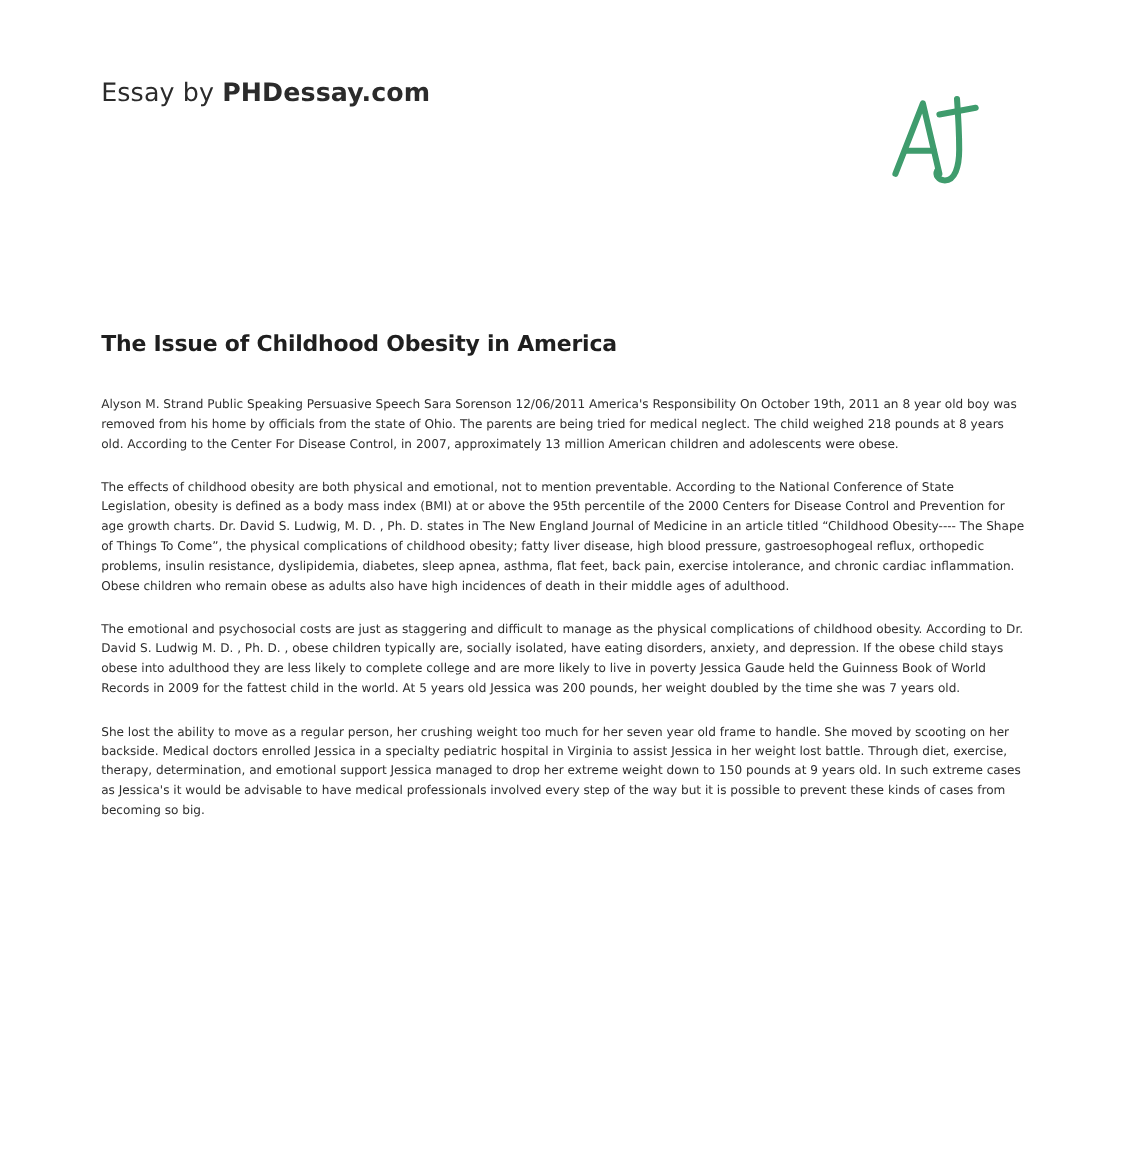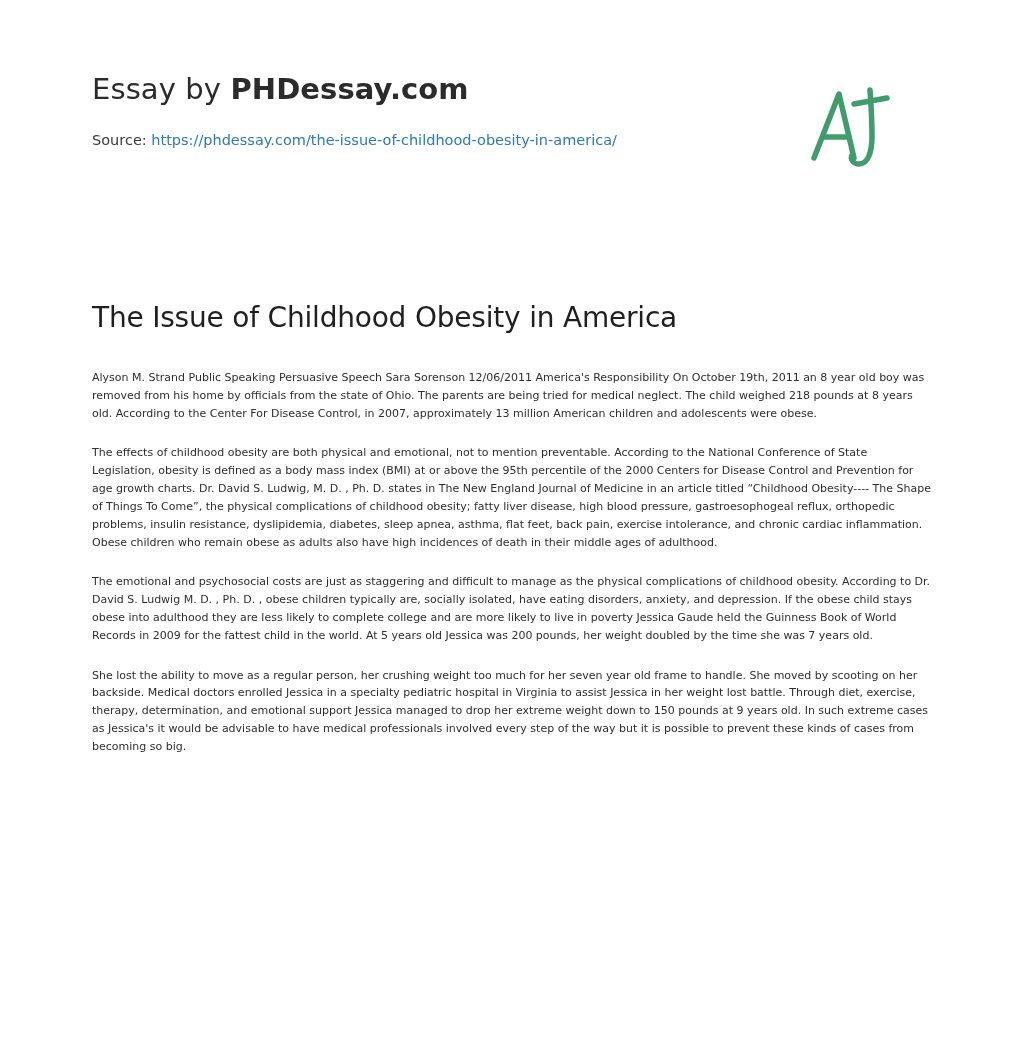--- a/index.html
+++ b/index.html
@@ -20,21 +20,21 @@
     width: 1024px;
     min-height: 1060px;
     padding: 72px 92px 0 92px;
     position: relative;
   }
   .header {
     position: relative;
     min-height: 120px;
   }
   .brand-line {
-    font-size: 29px;
+    font-size: 23px;
     letter-spacing: 0.1px;
     color: #2b2b2b;
     margin: 0 0 26px 0;
     font-weight: 400;
   }
   .brand-line .brand-essay {
     font-weight: 400;
   }
   .brand-line .brand-by {
     font-weight: 400;
@@ -56,22 +56,22 @@
   .logo {
     position: absolute;
     right: 30px;
     top: 2px;
     width: 110px;
     height: 110px;
   }
   .logo svg { display: block; }
 
   h1.title {
-    font-size: 28px;
-    font-weight: 400;
+    font-size: 20px;
+    font-weight: 700;
     color: #1f1f1f;
     margin: 108px 0 34px 0;
     letter-spacing: -0.2px;
     line-height: 1.25;
   }
 
   .article p {
     font-size: 11px;
     line-height: 1.62;
     color: #2f2f2f;
@@ -81,23 +81,20 @@
   .article p:last-child { margin-bottom: 16px; }
 </style>
 </head>
 <body>
 
 <div class="page">
 
   <div class="header">
     <p class="brand-line">
       <span class="brand-essay">Essay</span><span class="brand-by"> by </span><span class="brand-site">PHDessay.com</span>
-    </p>
-    <p class="source-line">
-      <span class="source-label">Source: </span><a class="source-url" href="#">https://phdessay.com/the-issue-of-childhood-obesity-in-america/</a>
     </p>
 
     <div class="logo">
       <svg width="110" height="110" viewBox="0 0 110 110" xmlns="http://www.w3.org/2000/svg">
         <g fill="none" stroke="#3f9c6d" stroke-width="5.5" stroke-linecap="round" stroke-linejoin="round">
           <path d="M22 84 L47 20 L62 84"></path>
           <path d="M31 63 L57 63"></path>
           <path d="M78 16 C78 16 80 44 80 62 C80 78 76 90 67 90 C61 90 58 85 60 81"></path>
           <path d="M62 30 L95 24"></path>
         </g>

